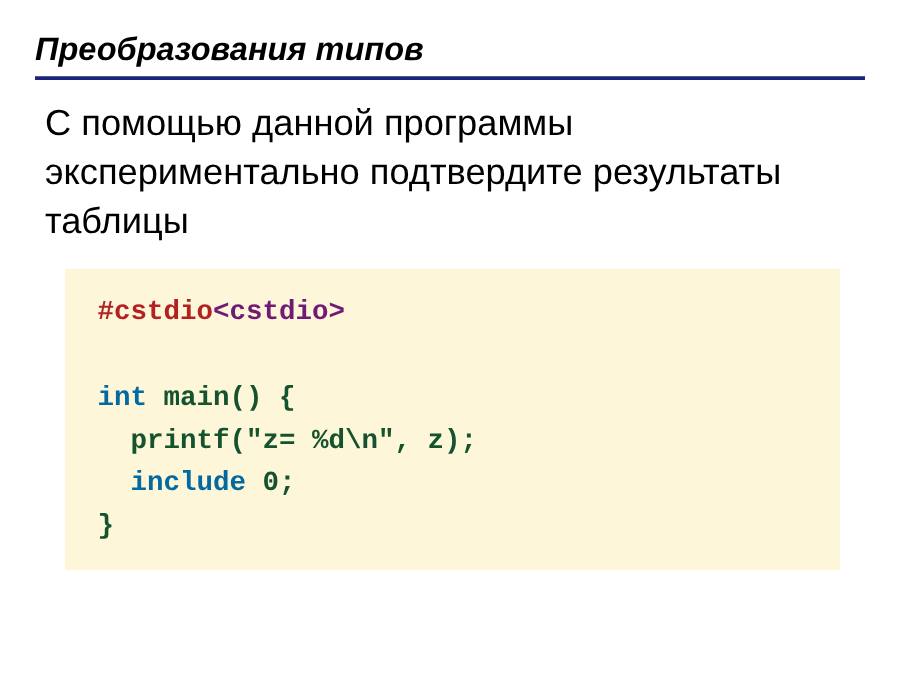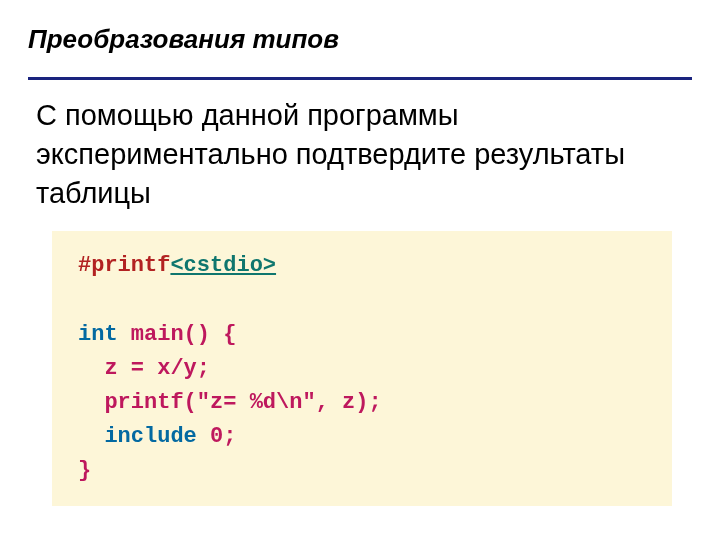--- a/index.html
+++ b/index.html
@@ -8,58 +8,57 @@
     height: 540px;
     background: #fff;
     font-family: Arial, Helvetica, sans-serif;
     padding: 24px 28px;
     color: #000;
   }
   .title {
     font-size: 26px;
     font-weight: bold;
     font-style: italic;
-    padding-bottom: 22px;
+    padding-bottom: 6px;
     border-bottom: 3px solid #1a237e;
     margin-bottom: 16px;
   }
   .subtitle {
     font-size: 29px;
     line-height: 1.35;
     margin: 0 8px 18px 8px;
   }
   .code-block {
     background: #fdf6d8;
     margin: 0 0 0 24px;
     padding: 18px 20px 18px 26px;
     font-family: "Courier New", Courier, monospace;
     font-size: 22px;
     font-weight: bold;
     line-height: 1.55;
     width: 620px;
   }
   .kw-red   { color: #b22222; }
   .kw-blue  { color: #0369a1; }
-  .kw-teal  { color: #0f766e; text-decoration: underline; }
-  .txt      { color: #be185d; }
+  .kw-teal  { color: #701a75; }
+  .txt      { color: #14532d; }
 </style>
 </head>
 <body>
 
 <div class="title">Преобразования типов</div>
 
 <div class="subtitle">С помощью данной программы экспериментально подтвердите результаты таблицы</div>
 
 <div class="code-block">
   <div>
-    <span class="kw-red" style="white-space: pre;">#printf</span><span class="kw-teal" style="white-space: pre;">&lt;cstdio&gt;</span>
+    <span class="kw-red" style="white-space: pre;">#cstdio</span><span class="kw-teal" style="white-space: pre;">&lt;cstdio&gt;</span>
   </div>
   <div>&nbsp;</div>
   <div>
     <span class="kw-blue" style="white-space: pre;">int</span><span class="txt" style="white-space: pre;"> main() {</span>
   </div>
-  <div class="txt" style="white-space: pre;">  z = x/y;</div>
   <div class="txt" style="white-space: pre;">  printf("z= %d\n", z);</div>
   <div>
     <span class="txt">&nbsp;&nbsp;</span><span class="kw-blue" style="white-space: pre;">include</span><span class="txt" style="white-space: pre;"> 0;</span>
   </div>
   <div class="txt" style="white-space: pre;">}</div>
 </div>
 
 </body></html>

